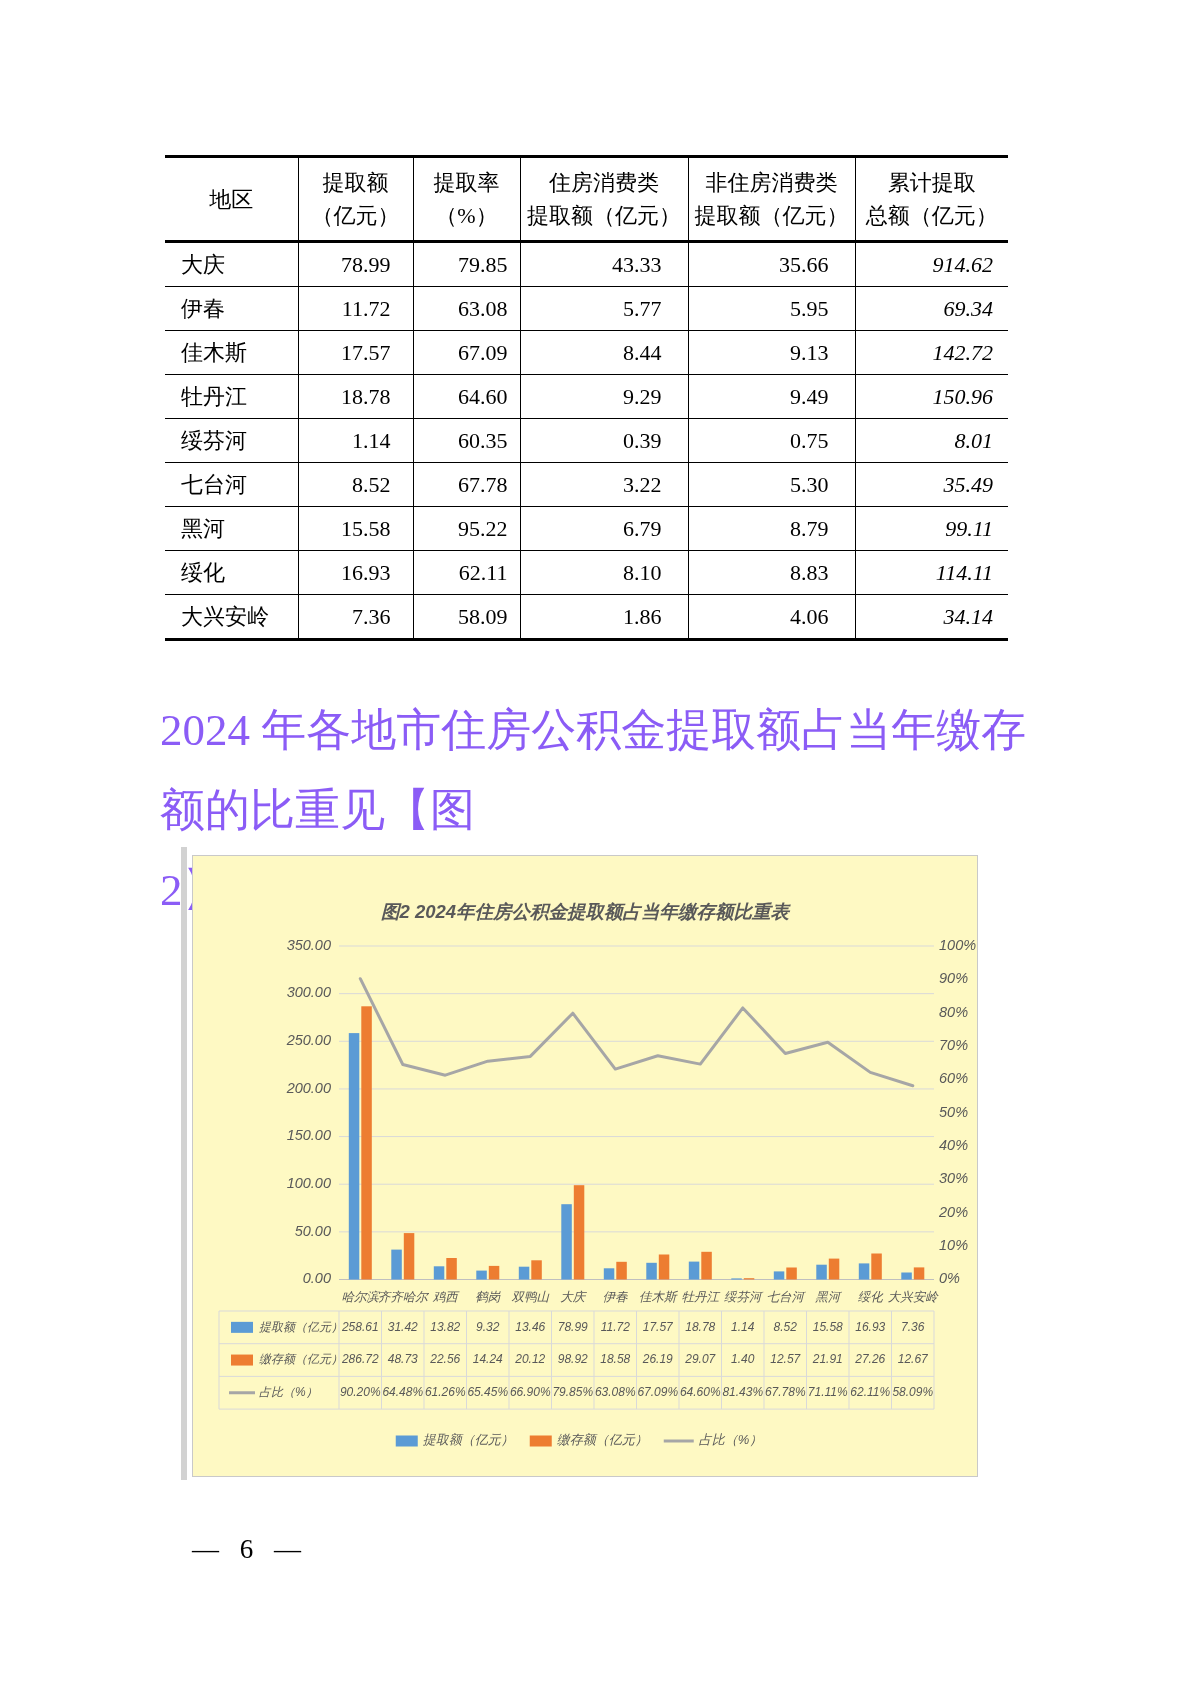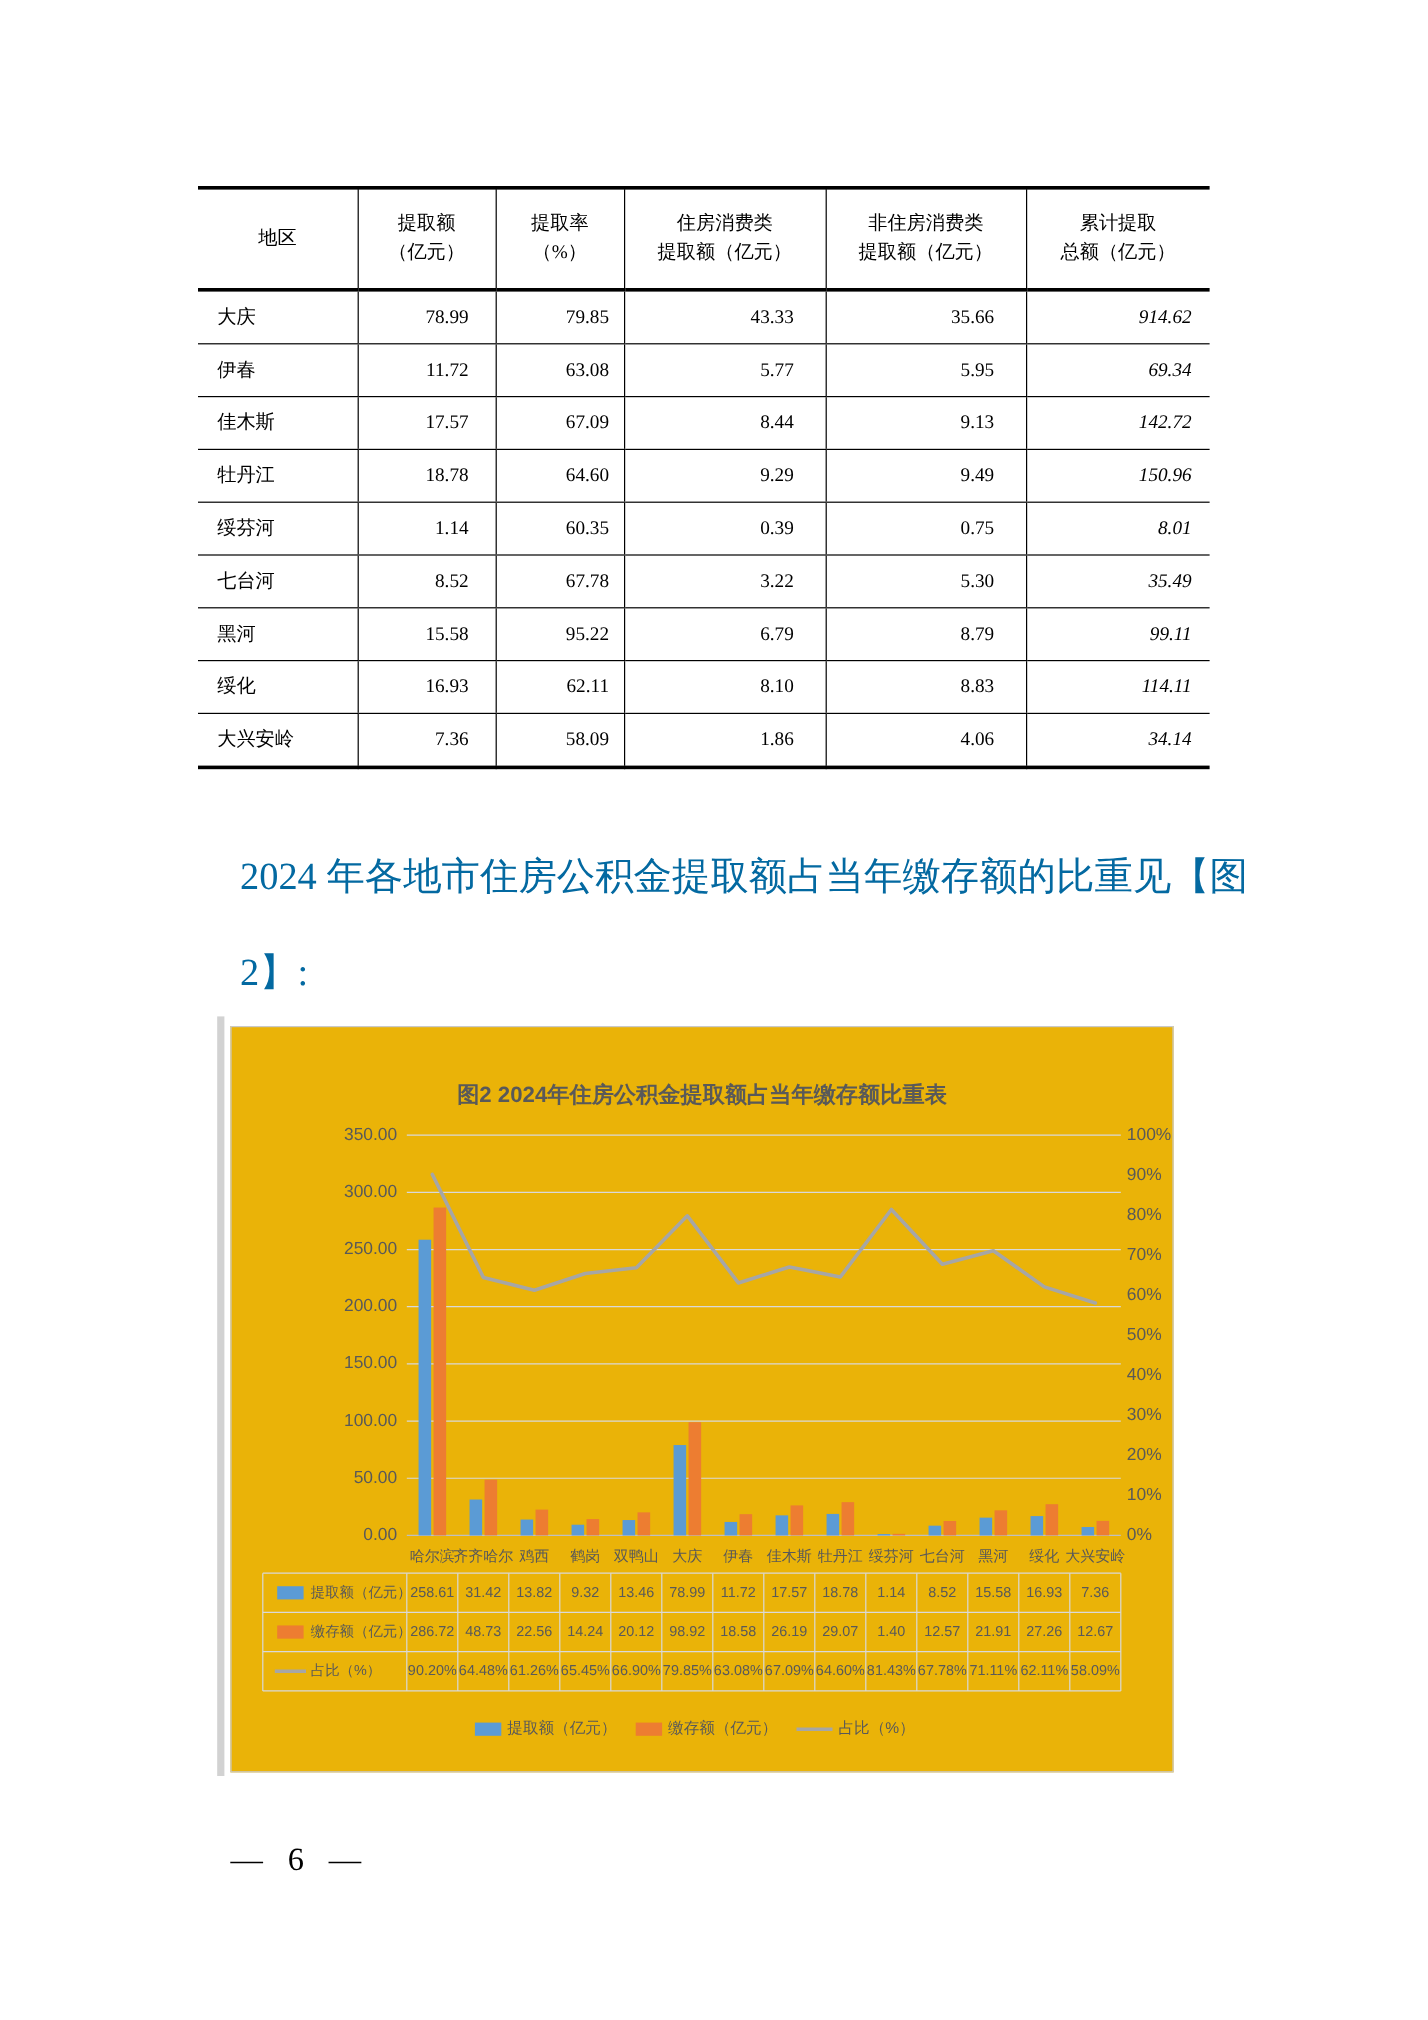--- a/index.html
+++ b/index.html
@@ -5,49 +5,49 @@
   html,body{margin:0;padding:0;background:#fff;}
   .page{
     position:relative;width:1190px;height:1683px;background:#ffffff;
     font-family:"Liberation Serif","DejaVu Serif",serif;color:#000;overflow:hidden;
   }
   
   .main-table{
     position:absolute;left:165px;top:155px;width:843px;
     border-collapse:collapse;table-layout:fixed;
     border-top:3px solid #000;border-bottom:3px solid #000;
-    font-size:16px;
+    font-size:22px;
   }
   .main-table th{
     font-weight:normal;border-bottom:3px solid #000;height:82px;
     vertical-align:middle;text-align:center;line-height:1.5;padding:0;
   }
   .main-table td{
     border-bottom:1.5px solid #000;height:43px;vertical-align:middle;padding:0;
   }
   .main-table td+td,.main-table th+th{border-left:1.5px solid #000;}
   .main-table td.region{text-align:left;padding-left:16px;}
   .main-table td.num{text-align:right;}
   .main-table td.c1{padding-right:22px;}
   .main-table td.c2{padding-right:12px;}
   .main-table td.c3{padding-right:26px;}
   .main-table td.c4{padding-right:26px;}
   .main-table td.c5{padding-right:15px;font-style:italic;}
   
   .para{
     position:absolute;left:160px;top:690px;width:895px;
-    font-size:32px;line-height:80px;color:#0369a1;margin-left:40px;
+    font-size:45px;line-height:80px;color:#8b5cf6;
   }
   
   .chart-strip{
     position:absolute;left:181px;top:847px;width:6px;height:633px;background:#d2d2d2;
   }
   .chart-box{
     position:absolute;left:192px;top:855px;width:784px;height:620px;
-    border:1px solid #c9c9c9;background:#eab308;
+    border:1px solid #c9c9c9;background:#fef9c3;font-style:italic;
   }
   .chart-box svg{display:block;font-family:"Liberation Sans","DejaVu Sans",sans-serif;}
   
   .page-number{
     position:absolute;left:192px;top:1534px;font-size:27px;letter-spacing:7px;color:#000;
   }
 </style>
 </head>
 <body>
 

